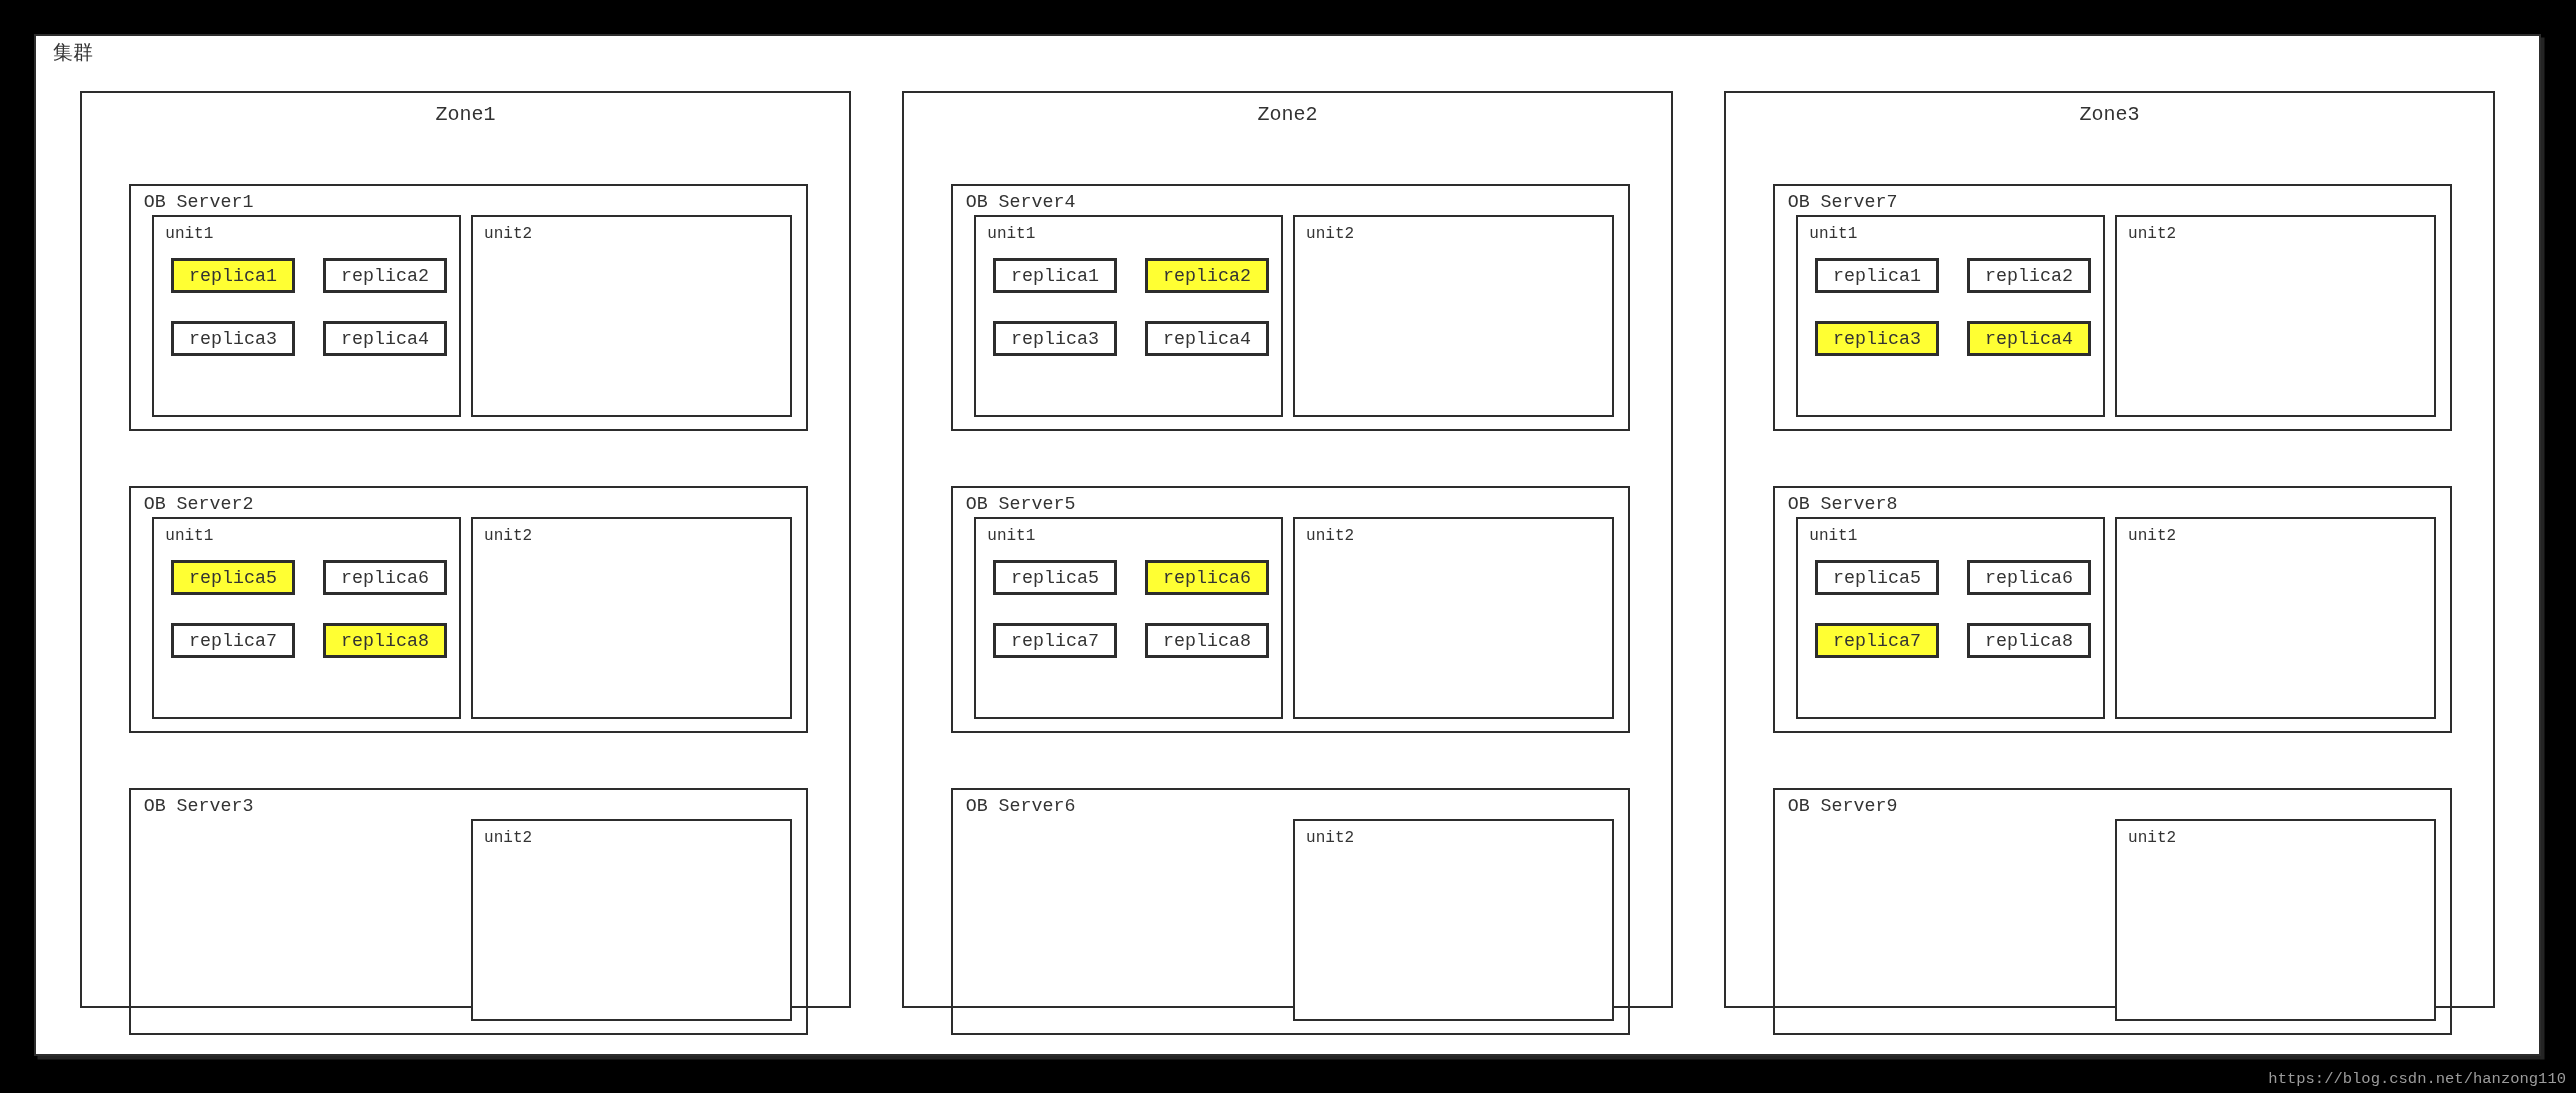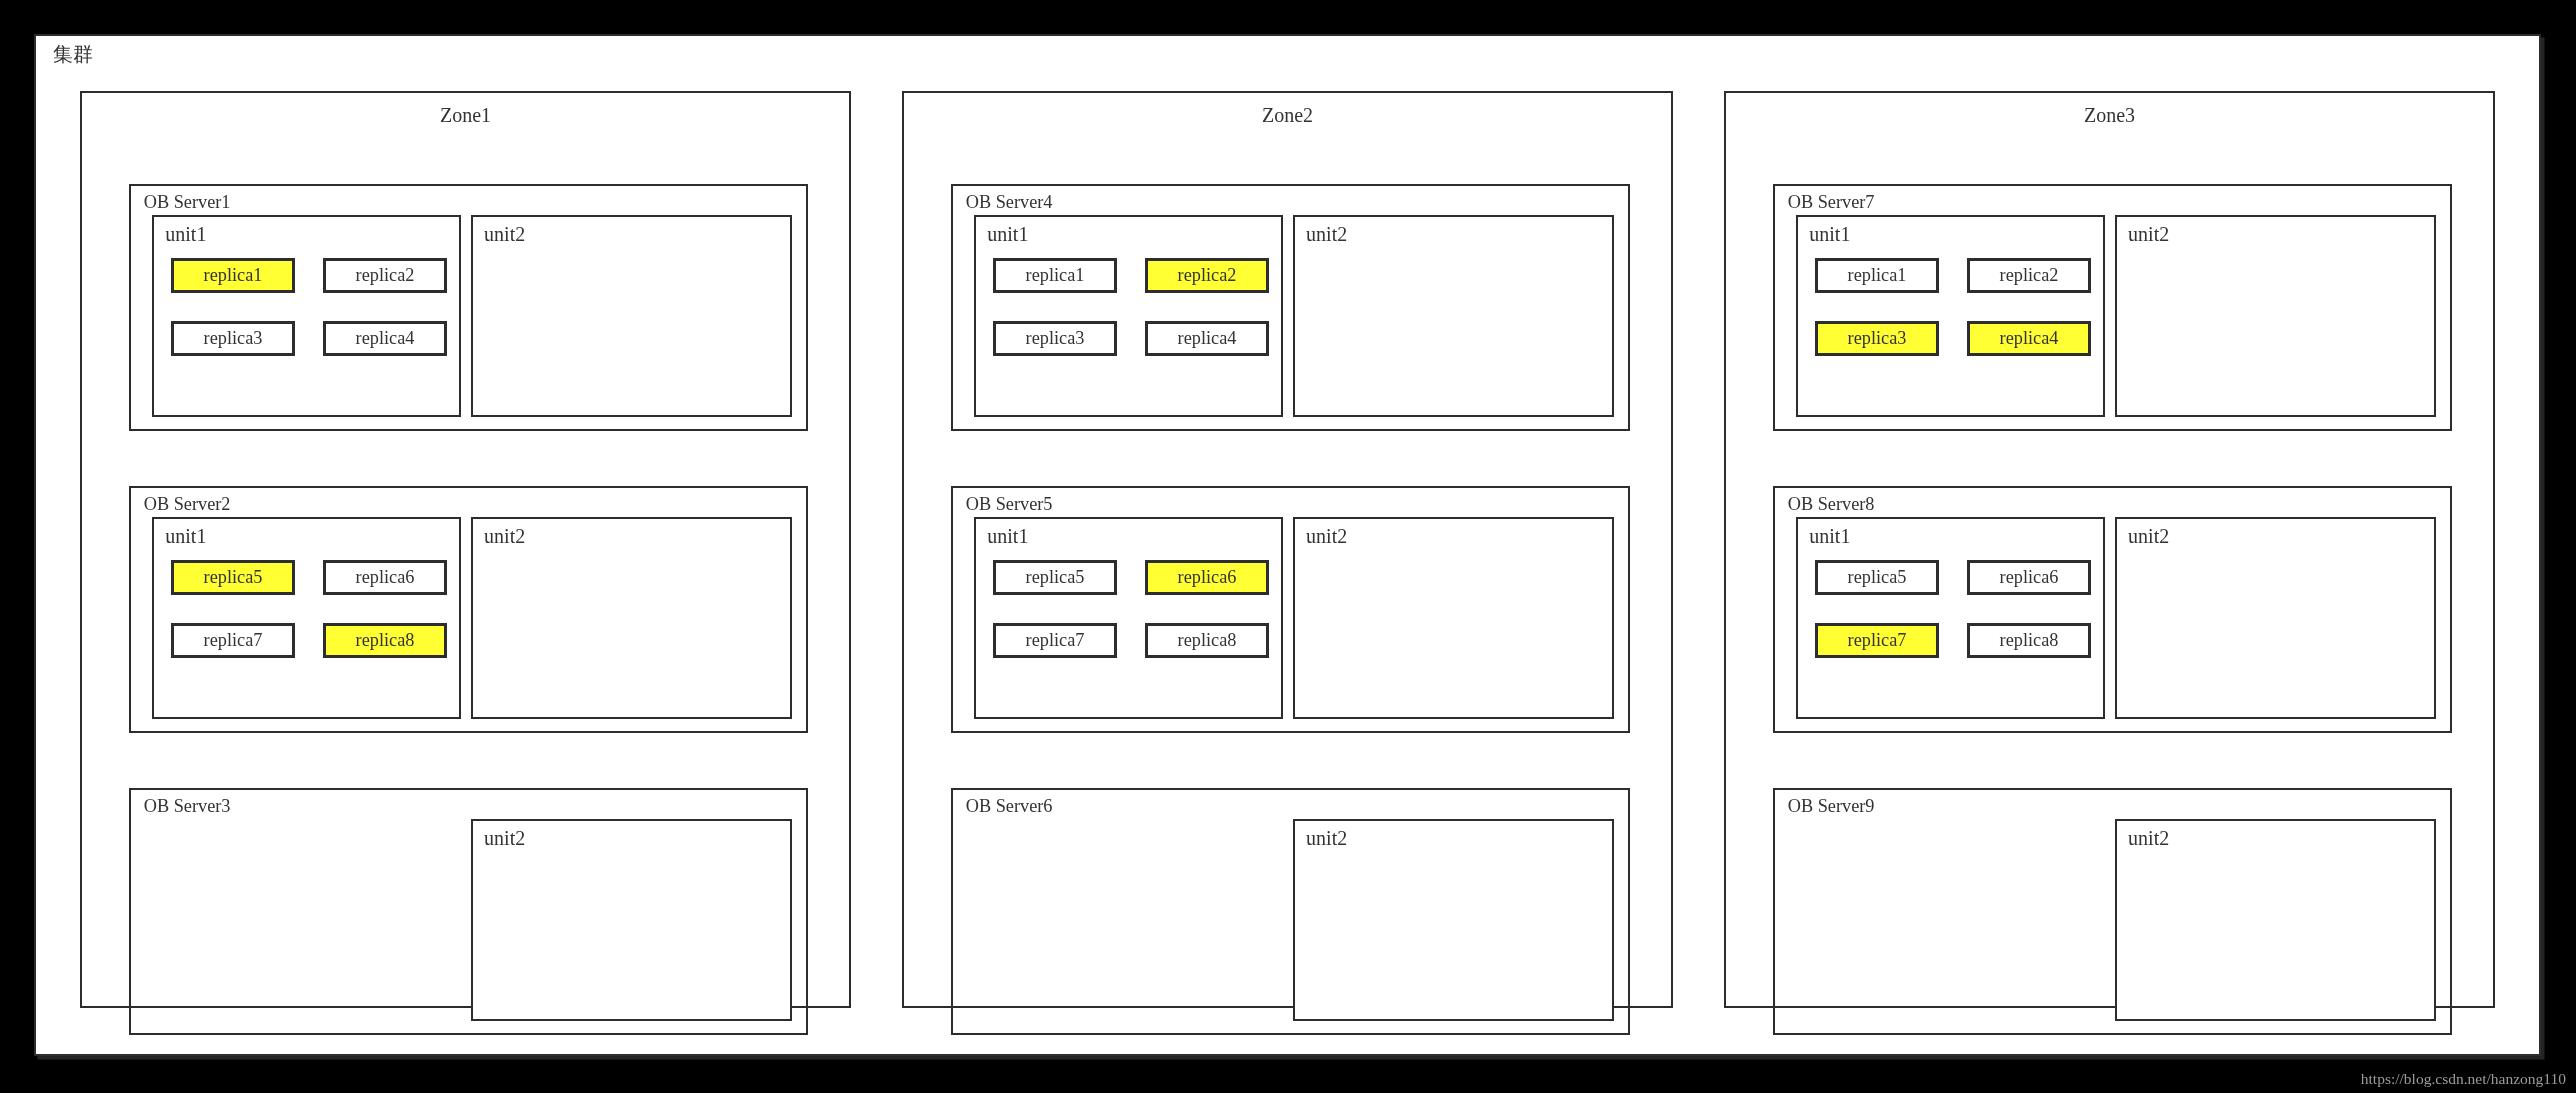--- a/index.html
+++ b/index.html
@@ -1,19 +1,19 @@
 <!DOCTYPE html>
 <html style="--highlight: #FFFF33; --border: #2D2D2D; --text: #333333; --canvas-bg: #000000; --page-bg: #FFFFFF; --watermark-text: #9B9B9B;font-size:11.3px"><head>
 <meta charset="utf-8">
 <style>
   html,body { margin:0; padding:0; background:#000; }
   .canvas {
     position:relative; width:2576px; height:1094px;
     background:var(--canvas-bg,#000);
-    font-family:Liberation Serif, serif;
+    font-family:Liberation Mono, monospace;
     color:var(--text,#333);
   }
   .page {
     position:absolute; left:34px; top:34px; width:2507px; height:1022px;
     background:var(--page-bg,#fff); border:2.8px solid var(--border,#2d2d2d);
     box-sizing:border-box; box-shadow:3.5px 3.5px 0 rgba(130,130,130,.28);
   }
   .cluster-label {
     position:absolute; left:17px; top:5.6px; font-size:20px; line-height:24px;
   }
@@ -40,21 +40,21 @@
   }
   .units {
     flex:1; margin:2.8px 14px 12px 21px;
     display:grid; grid-template-columns:1fr 1.04fr; gap:10px;
   }
   .unit {
     border:2.8px solid var(--border,#2d2d2d); box-sizing:border-box; background:var(--page-bg,#fff);
   }
   .unit--solo { grid-column:2; }
   .unit-label {
-    padding:7px 0 0 11.3px; font-size:20px; line-height:21px;
+    padding:7px 0 0 11.3px; font-size:16px; line-height:21px;
   }
   .replicas {
     margin:12.7px 0 0 17px;
     display:grid; grid-template-columns:124px 124px; grid-template-rows:35px 35px;
     column-gap:25px; row-gap:37px;gap:28px;
   }
   .replica {
     width:124px; height:35px; box-sizing:border-box;
     border:3.5px solid var(--border,#2d2d2d); background:var(--page-bg,#fff);
     display:flex; align-items:center; justify-content:center;

